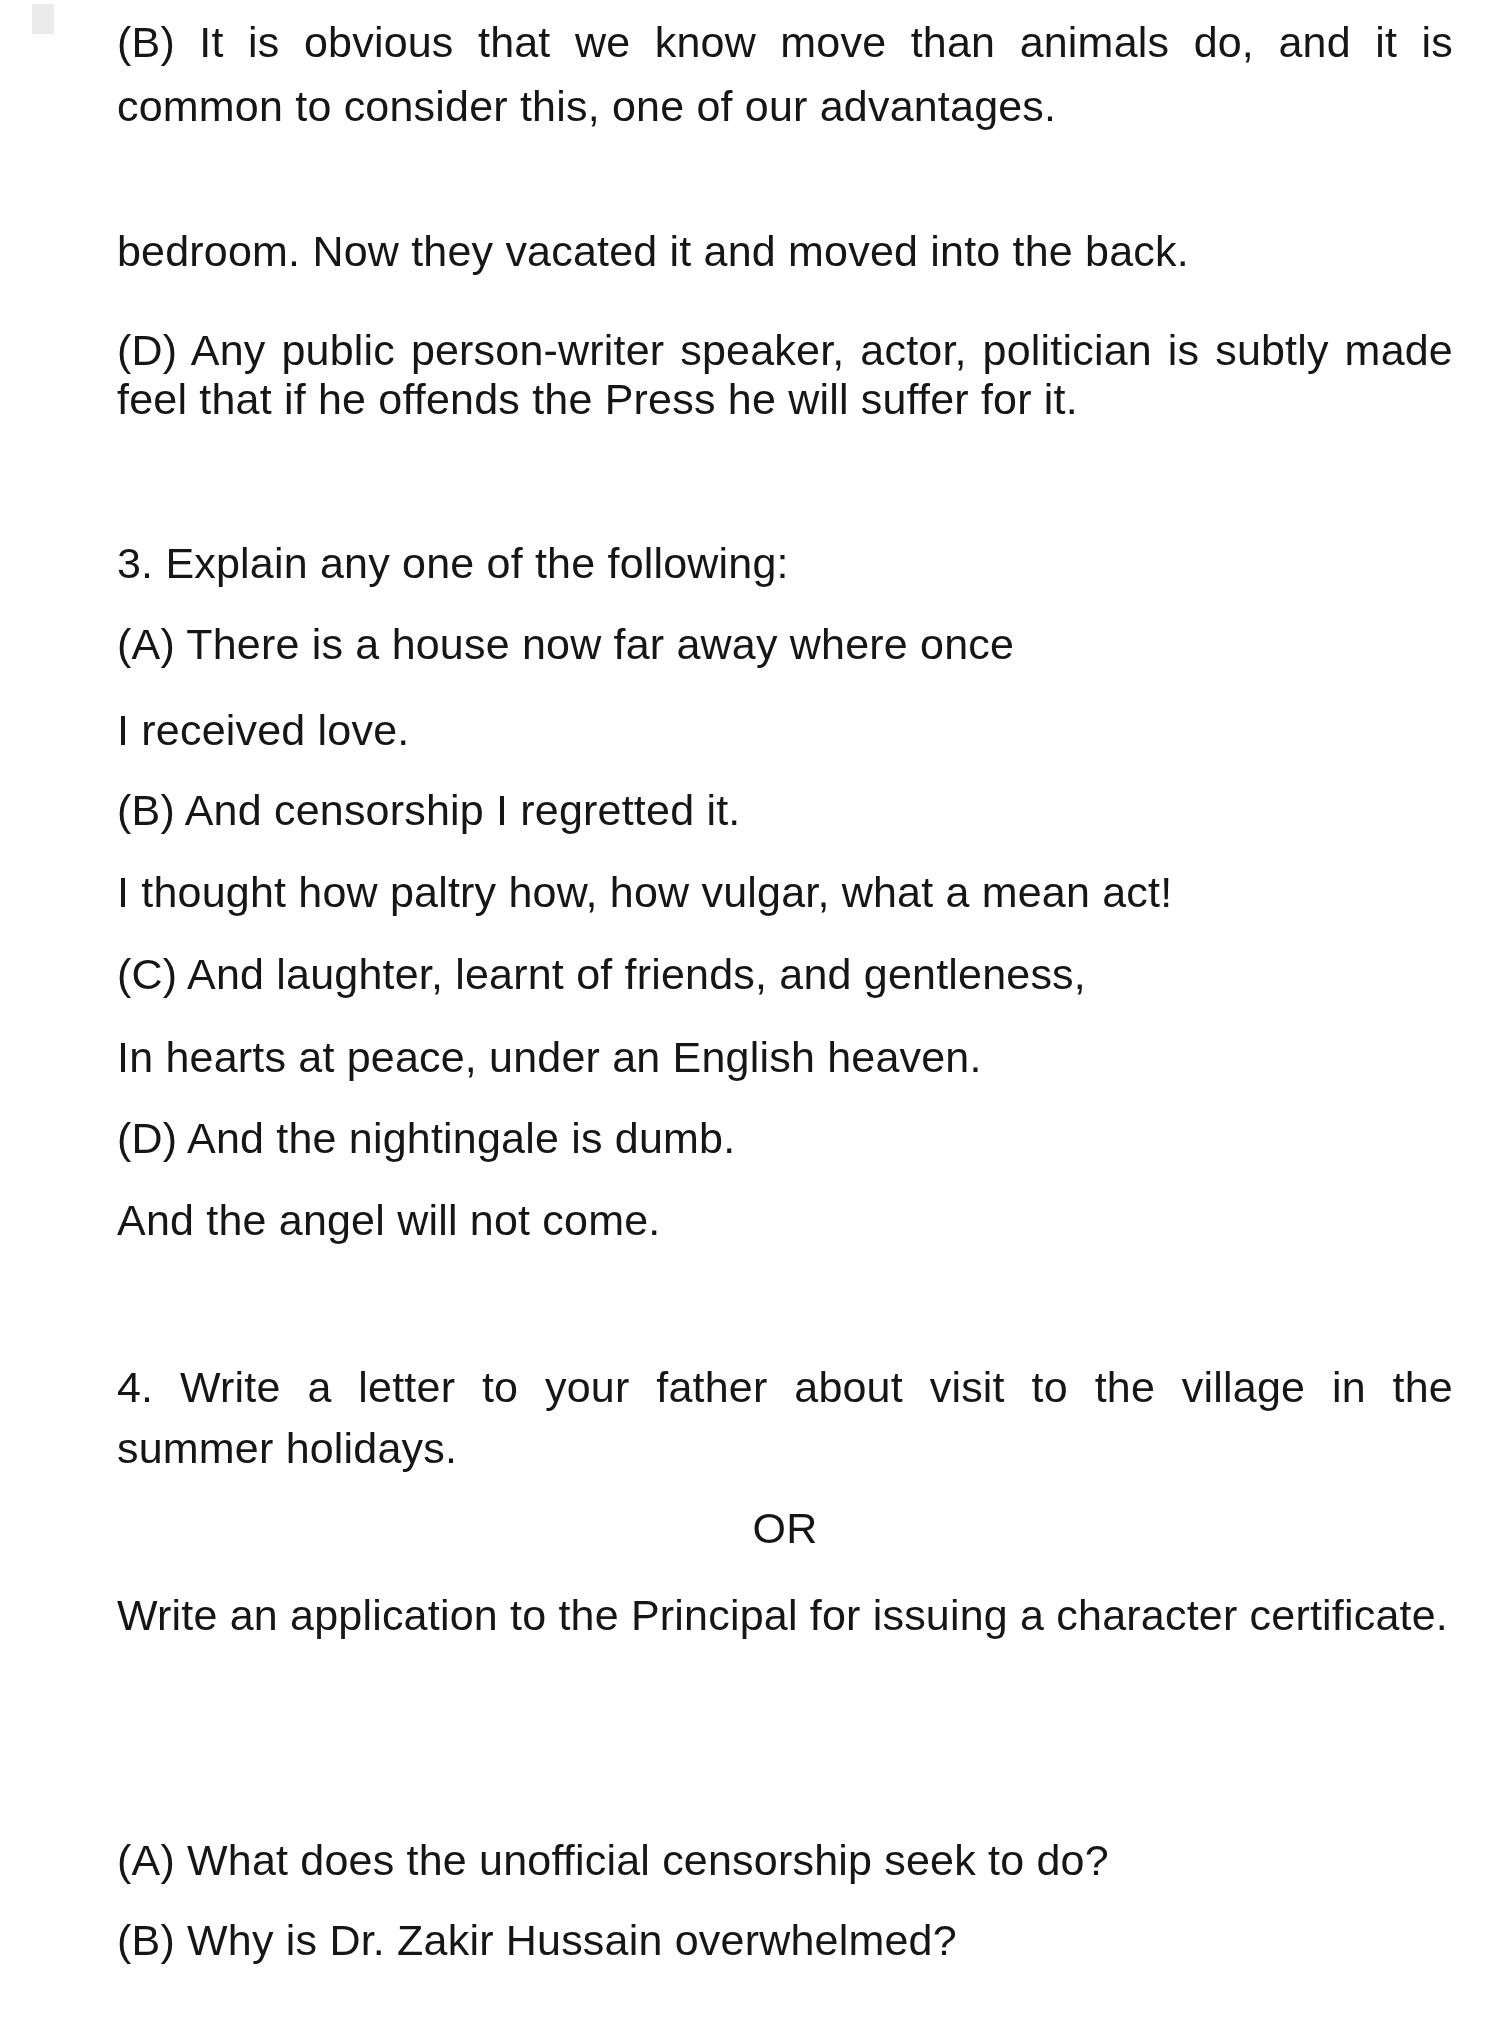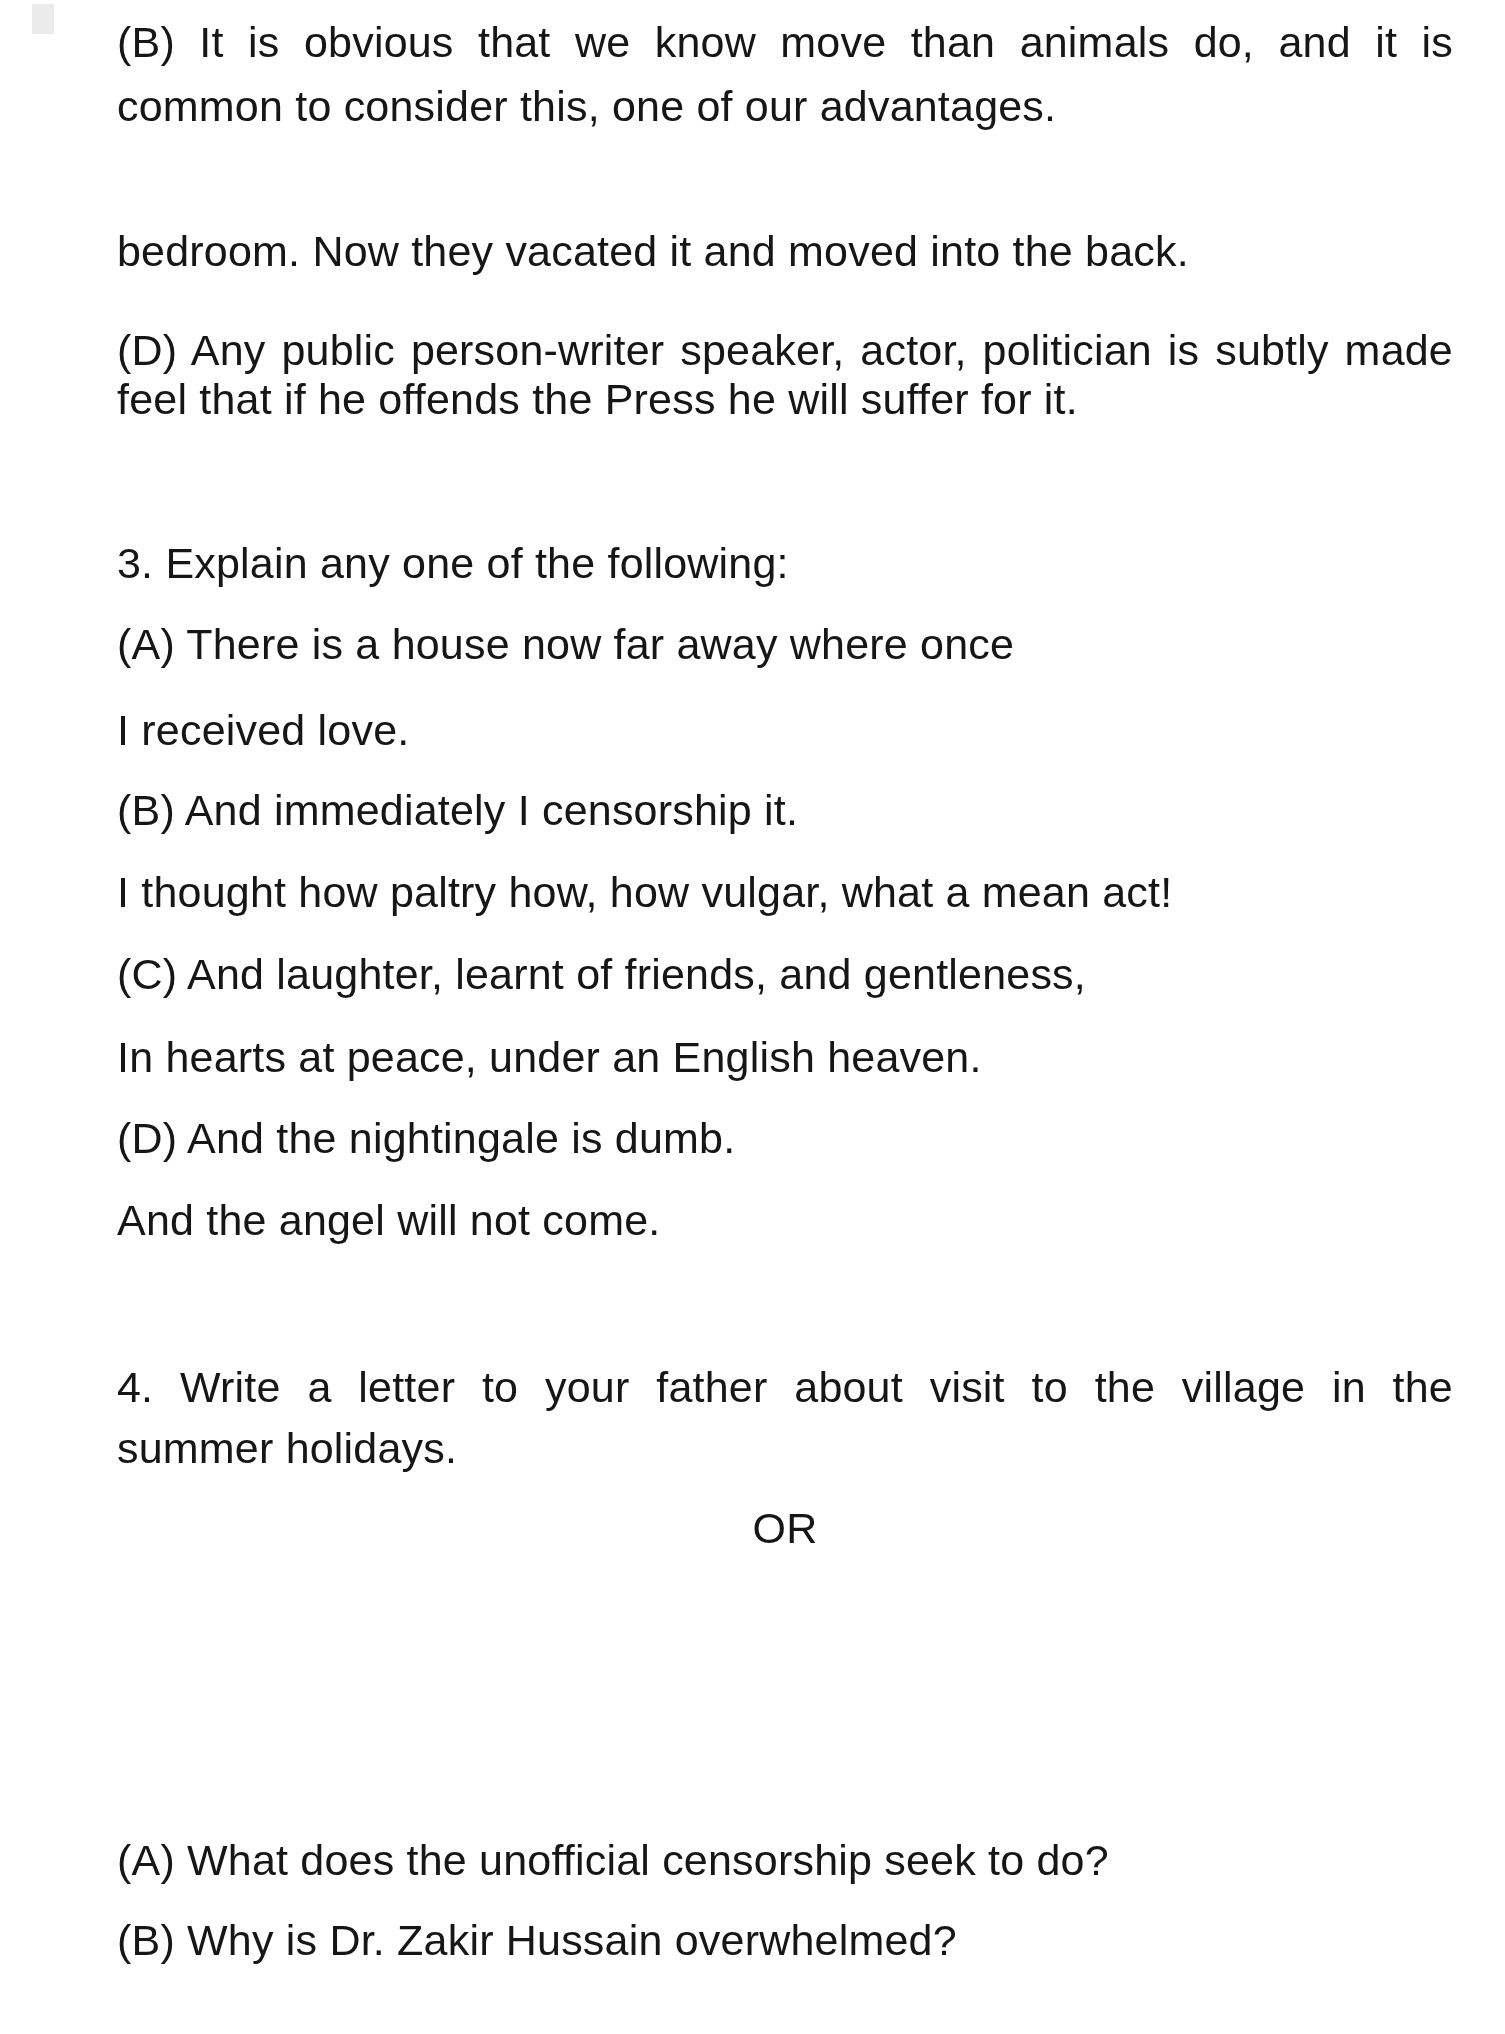--- a/index.html
+++ b/index.html
@@ -62,31 +62,32 @@
   <div class="line" style="top:220px">bedroom. Now they vacated it and moved into the back.</div>
 
   <div class="line j" style="top:319px">(D) Any public person-writer speaker, actor, politician is subtly made</div>
   <div class="line" style="top:368px">feel that if he offends the Press he will suffer for it.</div>
 
   <div class="line" style="top:532px">3. Explain any one of the following:</div>
 
   <div class="line" style="top:613px">(A) There is a house now far away where once</div>
   <div class="line" style="top:699px">I received love.</div>
 
-  <div class="line" style="top:779px">(B) And immediately I censorship it.</div>
+  <div class="line" style="top:779px">(B) And censorship I regretted it.</div>
   <div class="line" style="top:861px">I thought how paltry how, how vulgar, what a mean act!</div>
 
   <div class="line" style="top:943px">(C) And laughter, learnt of friends, and gentleness,</div>
   <div class="line" style="top:1026px">In hearts at peace, under an English heaven.</div>
 
   <div class="line" style="top:1107px">(D) And the nightingale is dumb.</div>
   <div class="line" style="top:1189px">And the angel will not come.</div>
 
   <div class="line j" style="top:1356px">4. Write a letter to your father about visit to the village in the</div>
   <div class="line" style="top:1417px">summer holidays.</div>
 
   <div class="line c" style="top:1497px">OR</div>
 
+  <div class="line" style="top:1584px">Write an application to the Principal for issuing a character certificate.</div>
 
   <div class="line" style="top:1829px">(A) What does the unofficial censorship seek to do?</div>
   <div class="line" style="top:1909px">(B) Why is Dr. Zakir Hussain overwhelmed?</div>
 
 </main>
 
 </body></html>

